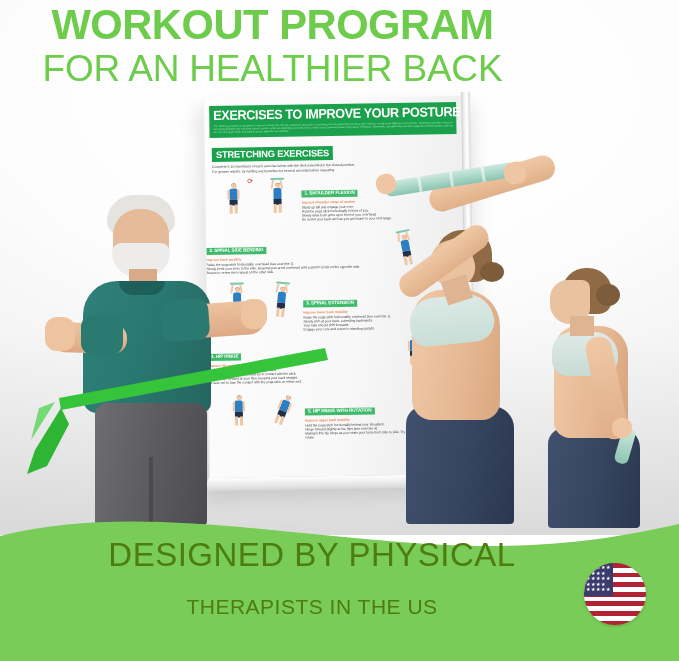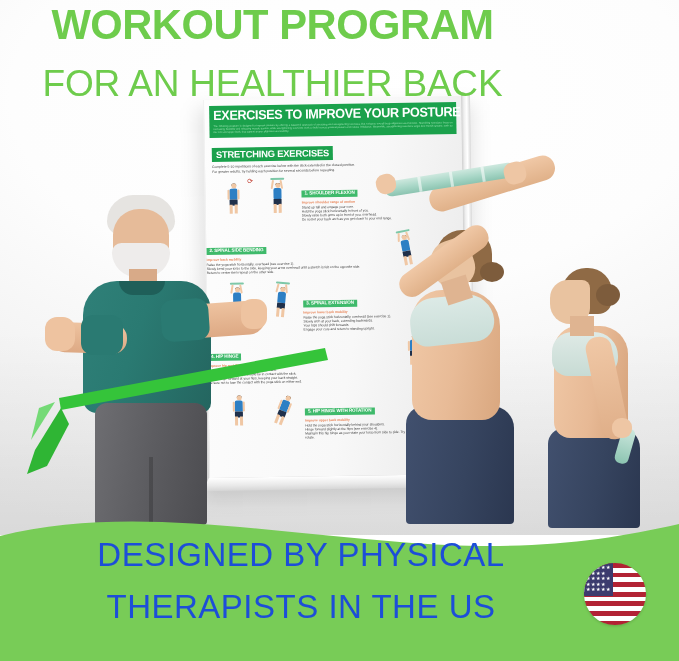--- a/index.html
+++ b/index.html
@@ -41,38 +41,38 @@
     margin-top:2px;
   }
   .headline .l2{
     display:block;
     color:#6ecc4c;
     font-family:"Liberation Sans",sans-serif;
     font-weight:normal;
     font-size:37px;
     line-height:40px;
     letter-spacing:-0.2px;
-    margin-top:18px;
+    margin-top:3px;
   }
 
   
   .banner{
     position:absolute;left:0;top:498px;width:679px;height:163px;
     z-index:25;
   }
   .banner svg{position:absolute;left:0;top:0;}
   .banner-text{
-    position:absolute;left:1px;top:37px;width:600px;
+    position:absolute;left:12px;top:37px;width:600px;
     text-align:center;
-    color:#1d4ed8;
+    color:#4d7c0f;
     font-family:"Liberation Sans",sans-serif;
     font-weight:normal;
   }
   .banner-text .b1{display:block;font-size:33px;line-height:40px;letter-spacing:.5px;}
-  .banner-text .b2{display:block;font-size:33px;line-height:40px;letter-spacing:.5px;margin-top:12px;}
+  .banner-text .b2{display:block;font-size:21px;line-height:40px;letter-spacing:.5px;margin-top:12px;}
 
   .flag{
     position:absolute;left:584px;top:563px;width:62px;height:62px;
     border-radius:50%;overflow:hidden;z-index:27;
     box-shadow:0 1px 3px rgba(0,0,0,.18);
   }
   .flag .stripes{position:absolute;inset:0;}
   .flag .stripes i{display:block;height:7.75%;background:#b22234;}
   .flag .stripes i:nth-child(even){background:#ffffff;}
   .flag .canton{

